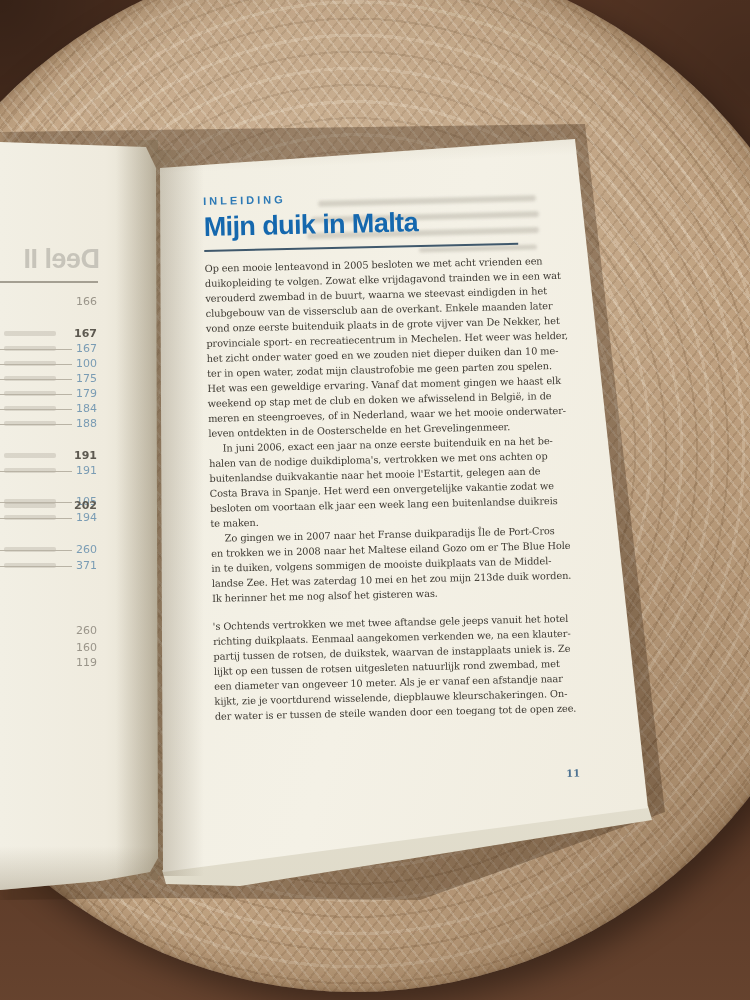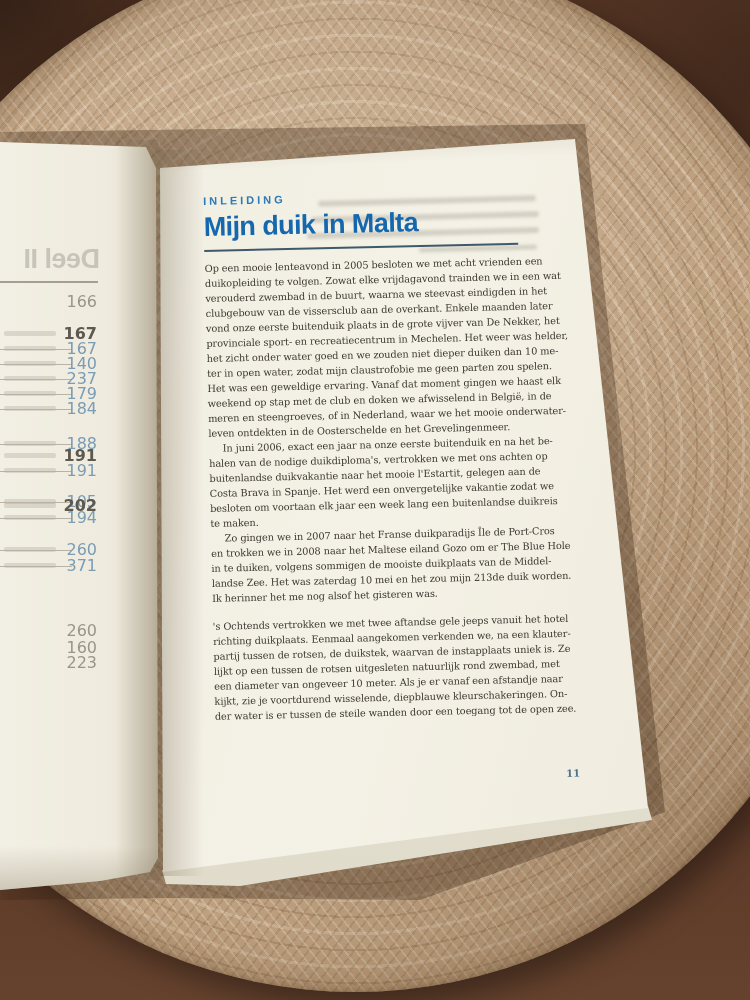--- a/index.html
+++ b/index.html
@@ -63,33 +63,33 @@
     position:absolute;left:0;top:244px;width:100px;
     transform:scaleX(-1);
     font-family:"Liberation Sans",sans-serif;font-weight:700;font-size:27px;letter-spacing:-0.5px;
     color:#c7c4ba;filter:blur(0.6px);
     white-space:nowrap;
   }
   .toc-divider{
     position:absolute;left:0;top:281px;width:98px;height:2px;background:#a49f92;
   }
   .toc{position:absolute;left:0;top:0;width:170px;height:1000px;
-       font-family:"DejaVu Sans",sans-serif;font-size:16px;}
+       font-family:"DejaVu Sans",sans-serif;font-size:11px;}
   .toc-row{position:absolute;left:0;width:98px;height:12px;}
   .toc-row .leader{position:absolute;left:0;top:6px;width:72px;height:1px;background:#b9b3a5;}
   .toc-row .toc-num{position:absolute;right:1px;top:0;line-height:12px;}
   .toc-row.link .toc-num{color:#7a9cb4;font-weight:500;}
   .toc-row.section .toc-num{color:#5d5950;font-weight:700;}
   .toc-row.plain .toc-num{color:#9a958a;font-weight:500;}
   .toc-row.link::before, .toc-row.section::before{
     content:"";position:absolute;left:4px;top:3px;width:52px;height:5px;border-radius:2px;
     background:rgba(163,156,142,0.30);
   }
   .r1{top:296px;}  .r2{top:328px;}  .r3{top:343px;}  .r4{top:358px;}
-  .r5{top:373px;}  .r6{top:388px;}  .r7{top:403px;}  .r8{top:438px;}
+  .r5{top:373px;}  .r6{top:388px;}  .r7{top:403px;}  .r8{top:418px;}
   .r9{top:450px;}  .r10{top:465px;} .r11{top:480px;margin-top:32px;} .r12{top:496px;}
   .r13{top:500px;} .r14{top:544px;} .r15{top:560px;}
   .r16{top:625px;} .r17{top:642px;} .r18{top:657px;}
   
   .gutter-left{
     position:absolute;left:116px;top:140px;width:42px;height:740px;
     background:linear-gradient(90deg, rgba(118,104,78,0) 0%, rgba(118,104,78,0.38) 100%);
   }
   .gutter-right{
     position:absolute;left:158px;top:150px;width:46px;height:726px;
@@ -171,25 +171,25 @@
         </div>
       <div class="toc-row section r2">
           <span class="toc-num">167</span>
         </div>
       <div class="toc-row link r3">
           <span class="leader"></span>
           <span class="toc-num">167</span>
         </div>
       <div class="toc-row link r4">
           <span class="leader"></span>
-          <span class="toc-num">140</span>
+          <span class="toc-num">100</span>
         </div>
       <div class="toc-row link r5">
           <span class="leader"></span>
-          <span class="toc-num">237</span>
+          <span class="toc-num">175</span>
         </div>
       <div class="toc-row link r6">
           <span class="leader"></span>
           <span class="toc-num">179</span>
         </div>
       <div class="toc-row link r7">
           <span class="leader"></span>
           <span class="toc-num">184</span>
         </div>
       <div class="toc-row link r8">
@@ -222,21 +222,21 @@
           <span class="leader"></span>
           <span class="toc-num">371</span>
         </div>
       <div class="toc-row plain r16">
           <span class="toc-num">260</span>
         </div>
       <div class="toc-row plain r17">
           <span class="toc-num">160</span>
         </div>
       <div class="toc-row plain r18">
-          <span class="toc-num">223</span>
+          <span class="toc-num">119</span>
         </div>
     </div>
     <div class="left-page-bottom-shade"></div>
   </div>
 
   <div class="gutter-left"></div>
 
   <div class="page-stack"></div>
 
   <div class="right-page">

